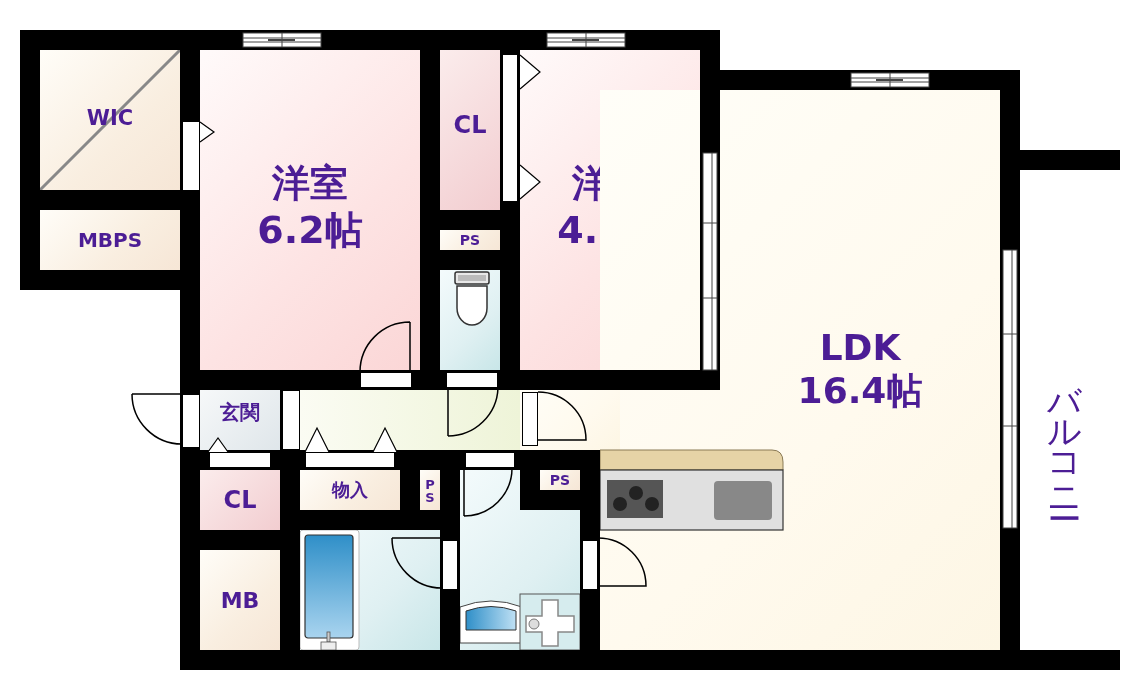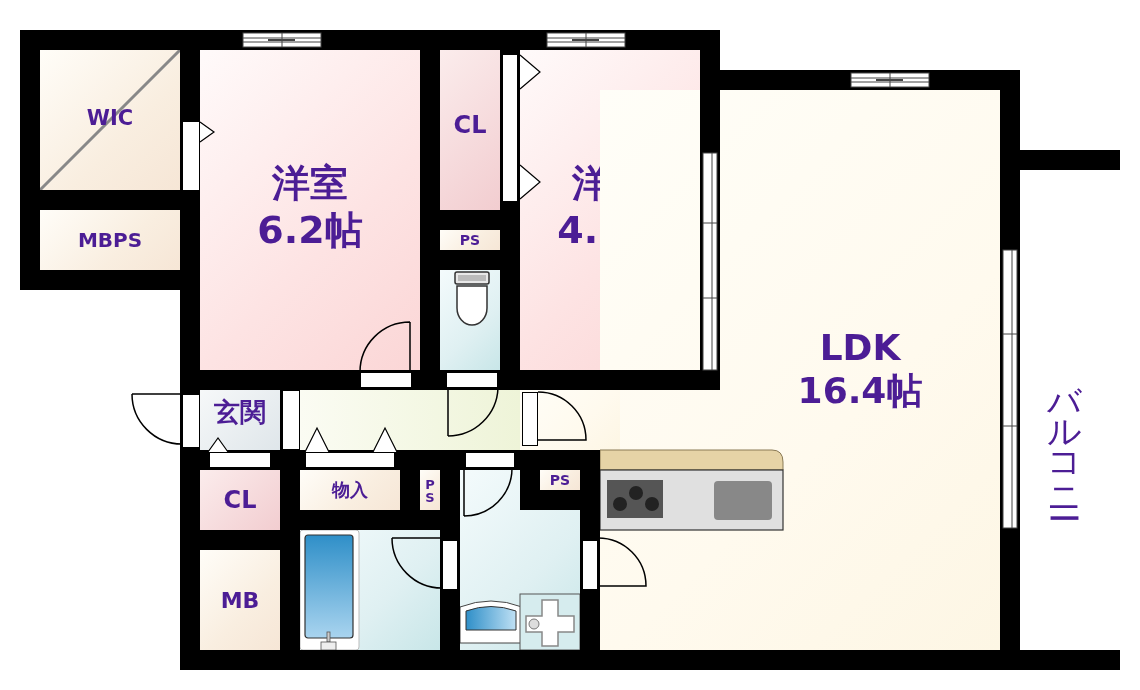--- a/index.html
+++ b/index.html
@@ -52,21 +52,21 @@
 <div class="lbl" style="left:520px;top:205px;width:180px;height:50px;font-size:38px;">4.9帖</div>
 
 <div class="room ldk" style="left:600px;top:90px;width:400px;height:560px;"></div>
 <div class="room ldk" style="left:520px;top:390px;width:100px;height:60px;"></div>
 <div class="lbl" style="left:760px;top:322px;width:200px;height:50px;font-size:36px;">LDK</div>
 <div class="lbl" style="left:760px;top:366px;width:200px;height:50px;font-size:36px;">16.4帖</div>
 
 <div class="room hall" style="left:300px;top:390px;width:220px;height:60px;"></div>
 
 <div class="room genkan" style="left:200px;top:390px;width:80px;height:60px;"></div>
-<div class="lbl" style="left:200px;top:392px;width:80px;height:40px;font-size:26px;">玄関</div>
+<div class="lbl" style="left:200px;top:392px;width:80px;height:40px;font-size:20px;">玄関</div>
 
 <div class="room clpink" style="left:200px;top:470px;width:80px;height:60px;"></div>
 <div class="lbl" style="left:200px;top:470px;width:80px;height:60px;font-size:24px;">CL</div>
 
 <div class="room beige" style="left:300px;top:470px;width:100px;height:40px;"></div>
 <div class="lbl" style="left:300px;top:470px;width:100px;height:40px;font-size:18px;">物入</div>
 
 <div class="room beige" style="left:420px;top:470px;width:20px;height:40px;"></div>
 <div class="lbl" style="left:420px;top:470px;width:20px;height:40px;font-size:13px;flex-direction:column;line-height:15px;">
     <span style="writing-mode:vertical-rl;text-orientation:upright;letter-spacing:-2px;">PS</span>

